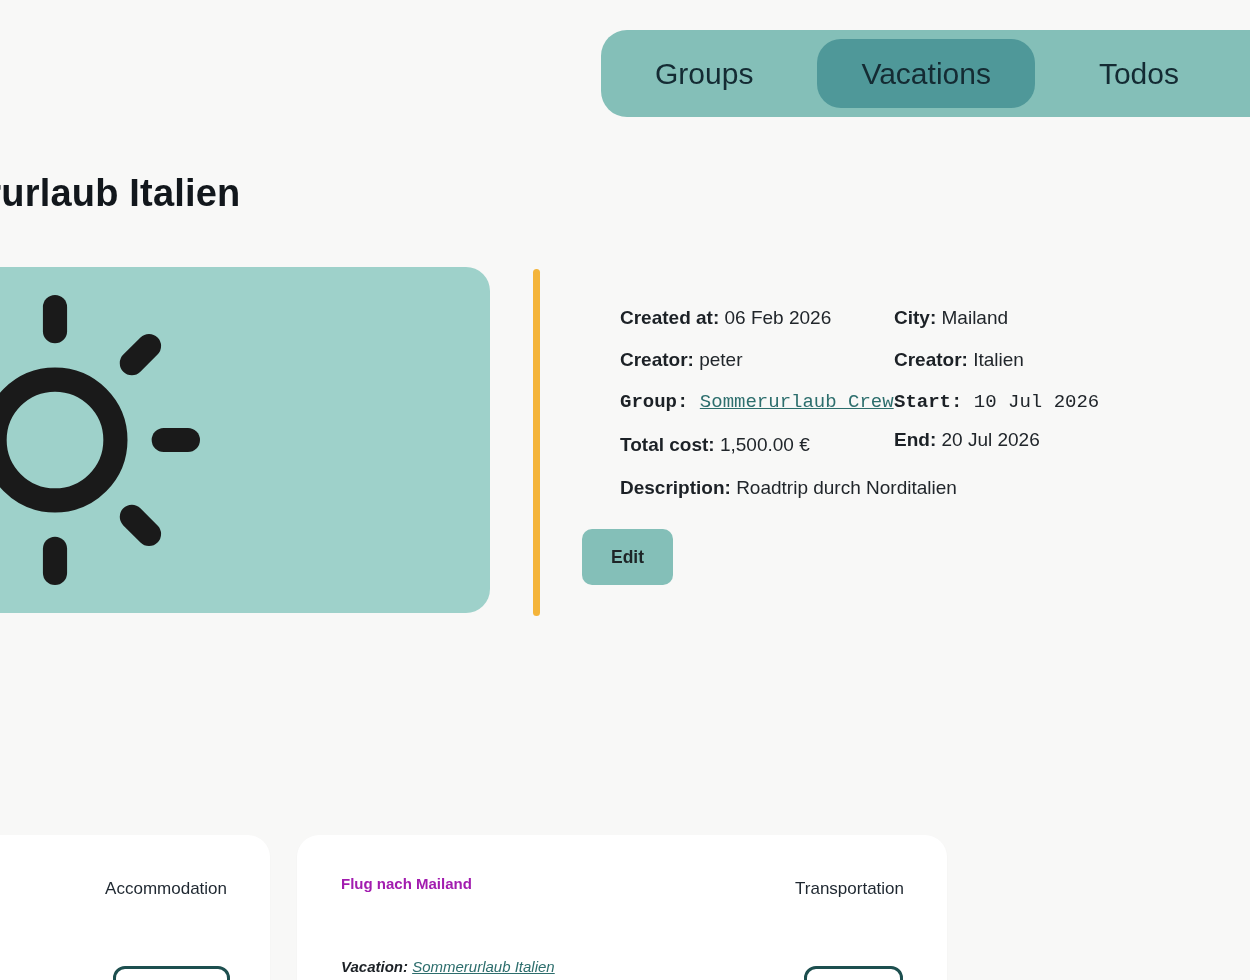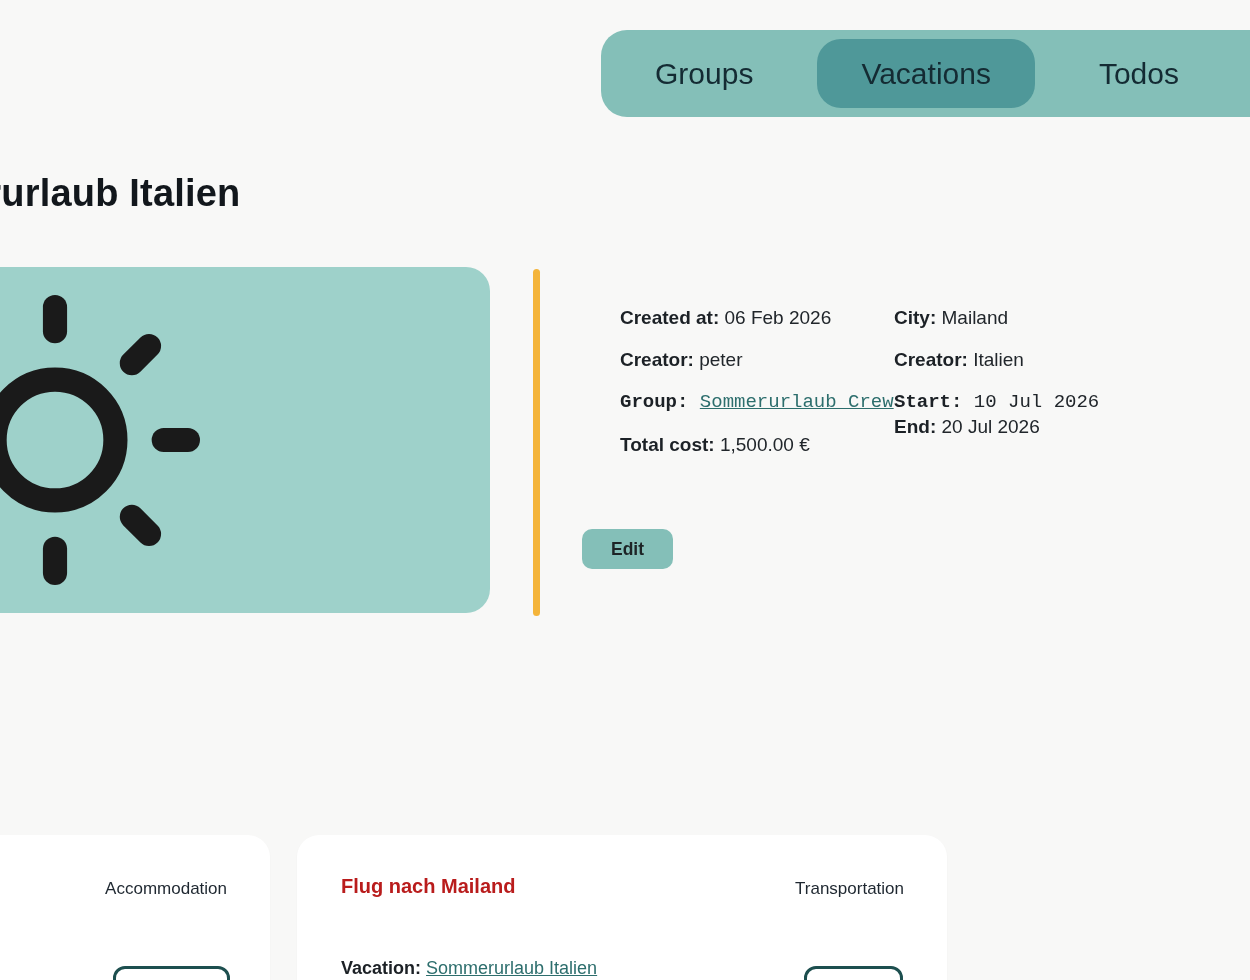--- a/index.html
+++ b/index.html
@@ -54,51 +54,51 @@
     background: #f4b43a; border-radius: 4px;
   }
 
   
   .details { position: absolute; left: 583px; top: 307px; width: 660px; height: 210px; }
   .detail-row { position: absolute; font-size: 19px; white-space: nowrap; color: #21262b; margin-left: 37px; }
   .detail-row b { font-weight: 700; color: #1c2126; }
   .col-l { left: 0; }
   .col-r { left: 274px; }
   .r0 { top: 0; } .r1 { top: 42px; } .r2 { top: 84px; font-family: Liberation Mono, monospace; } .r3 { top: 127px; } .r4 { top: 170px; }
-  .rr3 { top: 109px; }
+  .rr3 { top: 122px; }
   a.teal-link { color: #2d6e6d; text-decoration: underline; cursor: pointer; }
 
   .edit-btn {
     position: absolute; left: 582px; top: 529px;
-    width: 91px; height: 40px;
+    width: 91px; height: 56px;
     background: #84bfb8; border: none; border-radius: 10px;
     font-size: 17.5px; font-weight: 600; color: #1d2426;
     font-family: inherit; cursor: pointer;
   }
 
   
   .booking-card {
     position: absolute; top: 835px;
     width: 650px; height: 400px;
     background: #ffffff; border-radius: 22px;
     box-shadow: 0 1px 2px rgba(0,0,0,0.04);
   }
   .card-a { left: -380px; }
   .card-b { left: 297px; }
   .card-type {
     position: absolute; right: 43px; top: 44px;
     font-size: 17px; color: #1e2730; white-space: nowrap; margin-left: 8px;
   }
   .card-title {
     position: absolute; left: 44px; top: 40px;
-    font-size: 20px; font-weight: 700; color: #b91c1c; white-space: nowrap;
+    font-size: 15px; font-weight: 700; color: #a21caf; white-space: nowrap;
   }
   .card-vacation {
     position: absolute; left: 44px; top: 123px;
-    font-size: 18px; white-space: nowrap;
+    font-size: 15px; white-space: nowrap; font-style: italic;
   }
   .card-vacation b { font-weight: 700; color: #1c2126; }
   .card-action {
     position: absolute; top: 131px; height: 54px;
     background: #ffffff; border: 3px solid #1d4f4f; border-radius: 12px;
     cursor: pointer;
   }
   .card-a .card-action { right: 40px; width: 117px; }
   .card-b .card-action { right: 44px; width: 99px; }
 </style>
@@ -139,20 +139,24 @@
     <span>peter</span>
   </div>
   <div class="detail-row col-l r2">
     <b>Group:</b>
     <a class="teal-link">Sommerurlaub Crew</a>
   </div>
   <div class="detail-row col-l r3">
     <b>Total cost:</b>
     <span>1,500.00 €</span>
   </div>
+  <div class="detail-row col-l r4">
+    <b>Description:</b>
+    <span>Roadtrip durch Norditalien</span>
+  </div>
 
   <div class="detail-row col-r r0">
     <b>City:</b>
     <span>Mailand</span>
   </div>
   <div class="detail-row col-r r1">
     <b>Creator:</b>
     <span>Italien</span>
   </div>
   <div class="detail-row col-r r2">

